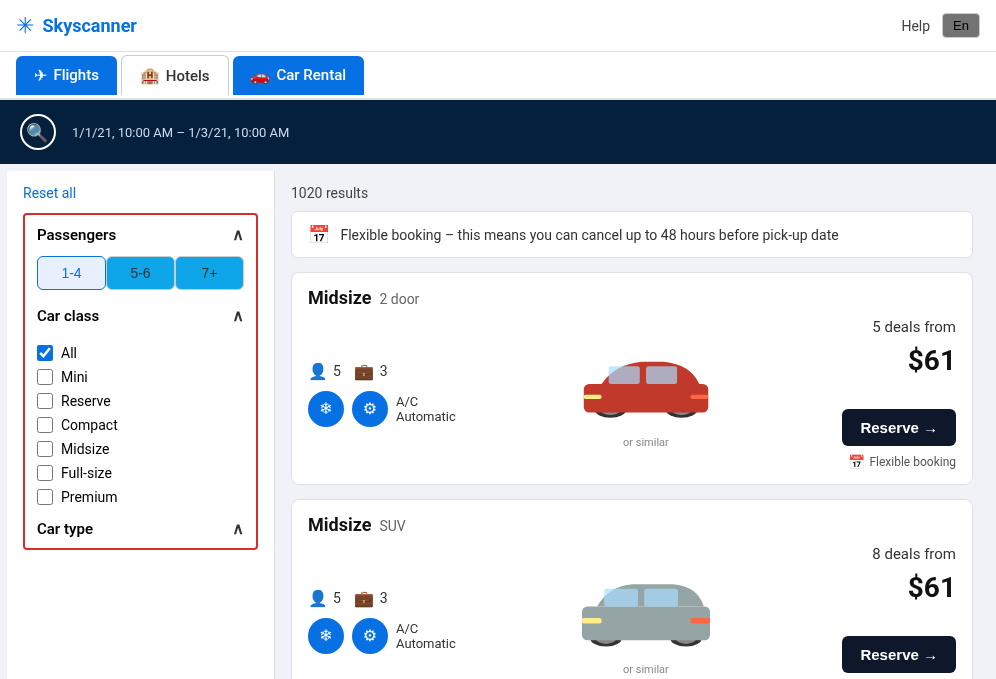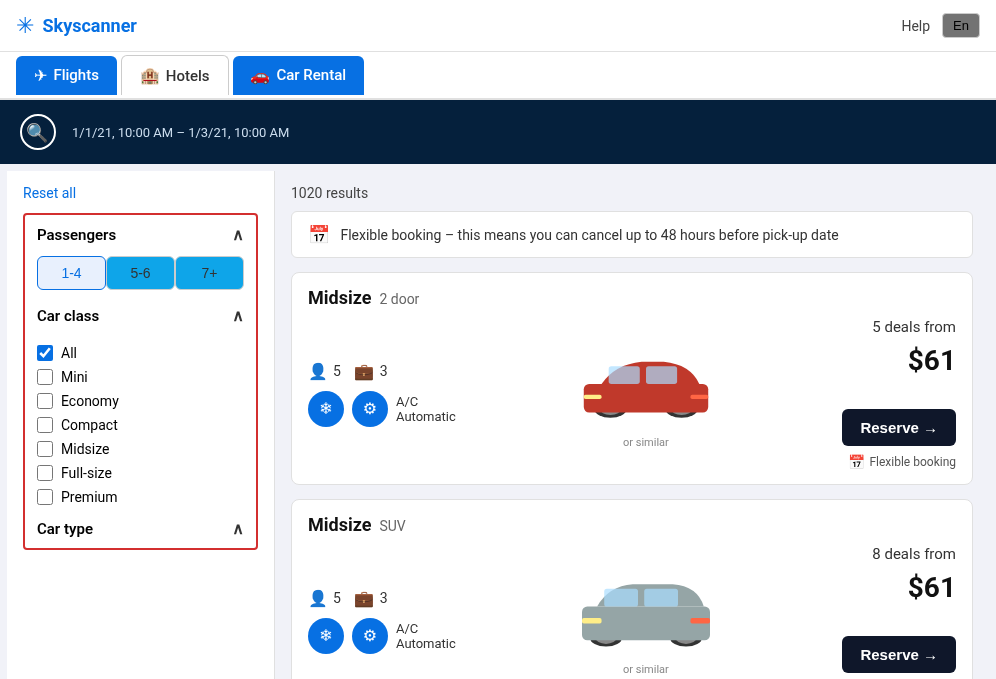--- a/index.html
+++ b/index.html
@@ -295,21 +295,21 @@
         <label class="checkbox-item">
           <input type="checkbox" checked="" style="">
           <span>All</span>
         </label>
         <label class="checkbox-item">
           <input type="checkbox" style="">
           <span>Mini</span>
         </label>
         <label class="checkbox-item">
           <input type="checkbox" style="">
-          <span>Economy</span>
+          <span>Reserve</span>
         </label>
         <label class="checkbox-item">
           <input type="checkbox" style="">
           <span>Compact</span>
         </label>
         <label class="checkbox-item">
           <input type="checkbox" style="">
           <span>Midsize</span>
         </label>
         <label class="checkbox-item">

